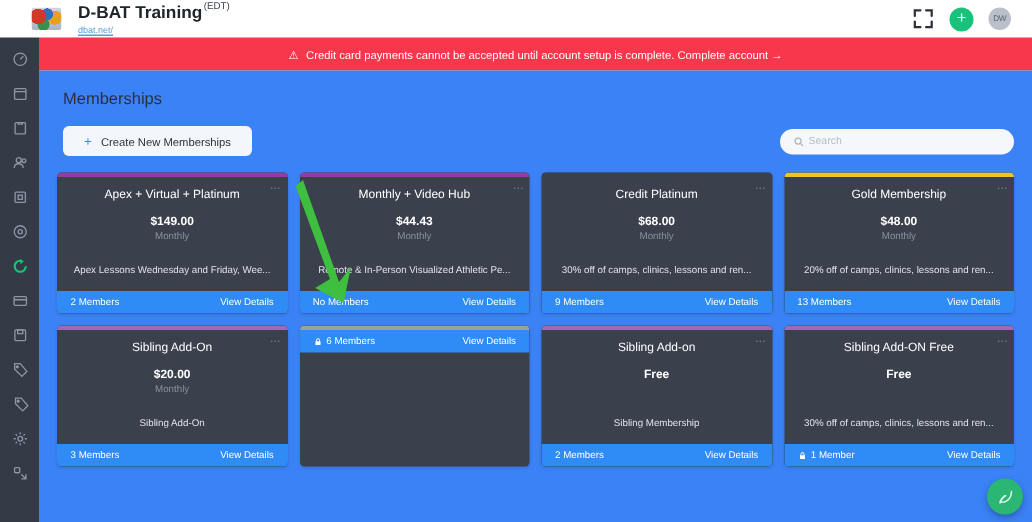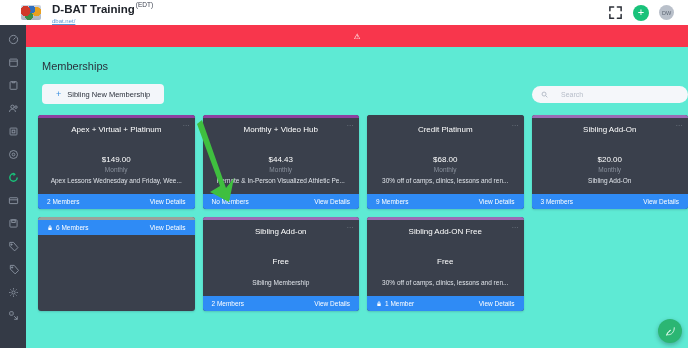--- a/index.html
+++ b/index.html
@@ -90,22 +90,22 @@
     background: #f8364c;
     display: flex; align-items: center; justify-content: center;
     gap: 5px;
     color: #ffffff; font-size: 7.5px;
   }
   .alert .warn { font-size: 7.5px; }
 
   
   .content {
     position: absolute; top: 47px; left: 26px; right: 0; bottom: 0;
-    background: #5eead4;
-    padding: 10px 0 0 12px;
+    background: #3b82f6;
+    padding: 10px 12px 0 12px;
     overflow: hidden;
   }
   .page-title {
     font-size: 11px; color: #2b313c; font-weight: 400;
     margin: 3px 0 0 4px;
   }
   .toolbar {
     display: flex; align-items: center;
     margin-top: 11px; height: 22px;
   }
@@ -113,21 +113,21 @@
     height: 20px; padding: 0 14px;
     background: #f3f6fa; border-radius: 4px;
     display: flex; align-items: center; gap: 6px;
     font-size: 7.5px; color: #2b313c;
     margin-left: 4px;
   }
   .create-btn .plus { color: #3a8fe0; font-size: 9px; line-height: 1; }
   .search-wrap {
     margin-left: auto; width: 156px; height: 17px;
     background: #f5f7fa; border-radius: 9px;
-    display: flex; align-items: center; gap: 13px;
+    display: flex; align-items: center; gap: 3px;
     padding: 0 9px;
   }
   .search-wrap svg { width: 7px; height: 7px; color: #aeb6c2; flex: 0 0 auto; }
   .search-input {
     border: 0; outline: 0; background: transparent;
     font-size: 7px; color: #9aa2b0; width: 100%;
     font-family: "Liberation Sans", sans-serif;
   }
   .search-input::placeholder { color: #b6bdc8; }
 
@@ -151,22 +151,22 @@
   .card-body {
     flex: 1 1 auto; position: relative;
     padding: 6px 7px 0 7px;
     display: flex; flex-direction: column; align-items: center;
   }
   .card-name {
     font-size: 8px; color: #ffffff; text-align: center;
     margin-top: 2px; line-height: 1.1;
   }
   .card-price {
-    font-size: 8px; color: #ffffff; font-weight: normal;
-    margin-top: 20px;
+    font-size: 8px; color: #ffffff; font-weight: bold;
+    margin-top: 8px;
   }
   .card-period {
     font-size: 6.5px; color: #8a919d; margin-top: 2px;
   }
   .card-desc {
     font-size: 6.5px; color: #dfe3e9; text-align: center;
     margin-top: auto; margin-bottom: 9px;
     line-height: 1.2;
     width: 100%;
     white-space: nowrap; overflow: hidden; text-overflow: ellipsis;
@@ -308,30 +308,31 @@
     <div class="side-item">
       <svg viewBox="0 0 16 16" fill="none" stroke="currentColor" stroke-width="1.3">
           <rect x="2.5" y="2.5" width="5" height="5" rx="1"></rect>
           <path d="M9 9l4.5 4.5M9 13.5h4.5V9"></path>
         </svg>
     </div>
   </div>
 
   <div class="alert">
     <span class="warn">⚠</span>
+    <span>Credit card payments cannot be accepted until account setup is complete. Complete account →</span>
   </div>
 
   <div class="content">
 
     <div class="page-title">Memberships</div>
 
     <div class="toolbar">
       <div class="create-btn">
         <span class="plus">+</span>
-        <span>Sibling New Membership</span>
+        <span>Create New Memberships</span>
       </div>
       <div class="search-wrap">
         <svg viewBox="0 0 16 16" fill="none" stroke="currentColor" stroke-width="2">
             <circle cx="7" cy="7" r="4.6"></circle>
             <path d="M10.5 10.5L14.5 14.5"></path>
           </svg>
         <input class="search-input" type="text" placeholder="Search" style="">
       </div>
     </div>
 
@@ -378,20 +379,36 @@
             <div class="card-desc">30% off of camps, clinics, lessons and ren...</div>
           </div>
           <div class="card-footer">
             <div class="footer-left">
               <span>9 Members</span>
             </div>
             <div class="footer-right">View Details</div>
           </div>
         </div>
         <div class="card">
+          <div class="card-top" style="background:#e9c620"></div>
+          <div class="card-body">
+            <div class="kebab">⋮</div>
+            <div class="card-name">Gold Membership</div>
+            <div class="card-price">$48.00</div>
+            <div class="card-period">Monthly</div>
+            <div class="card-desc">20% off of camps, clinics, lessons and ren...</div>
+          </div>
+          <div class="card-footer">
+            <div class="footer-left">
+              <span>13 Members</span>
+            </div>
+            <div class="footer-right">View Details</div>
+          </div>
+        </div>
+        <div class="card">
           <div class="card-top" style="background:#9b6bb5"></div>
           <div class="card-body">
             <div class="kebab">⋮</div>
             <div class="card-name">Sibling Add-On</div>
             <div class="card-price">$20.00</div>
             <div class="card-period">Monthly</div>
             <div class="card-desc">Sibling Add-On</div>
           </div>
           <div class="card-footer">
             <div class="footer-left">

